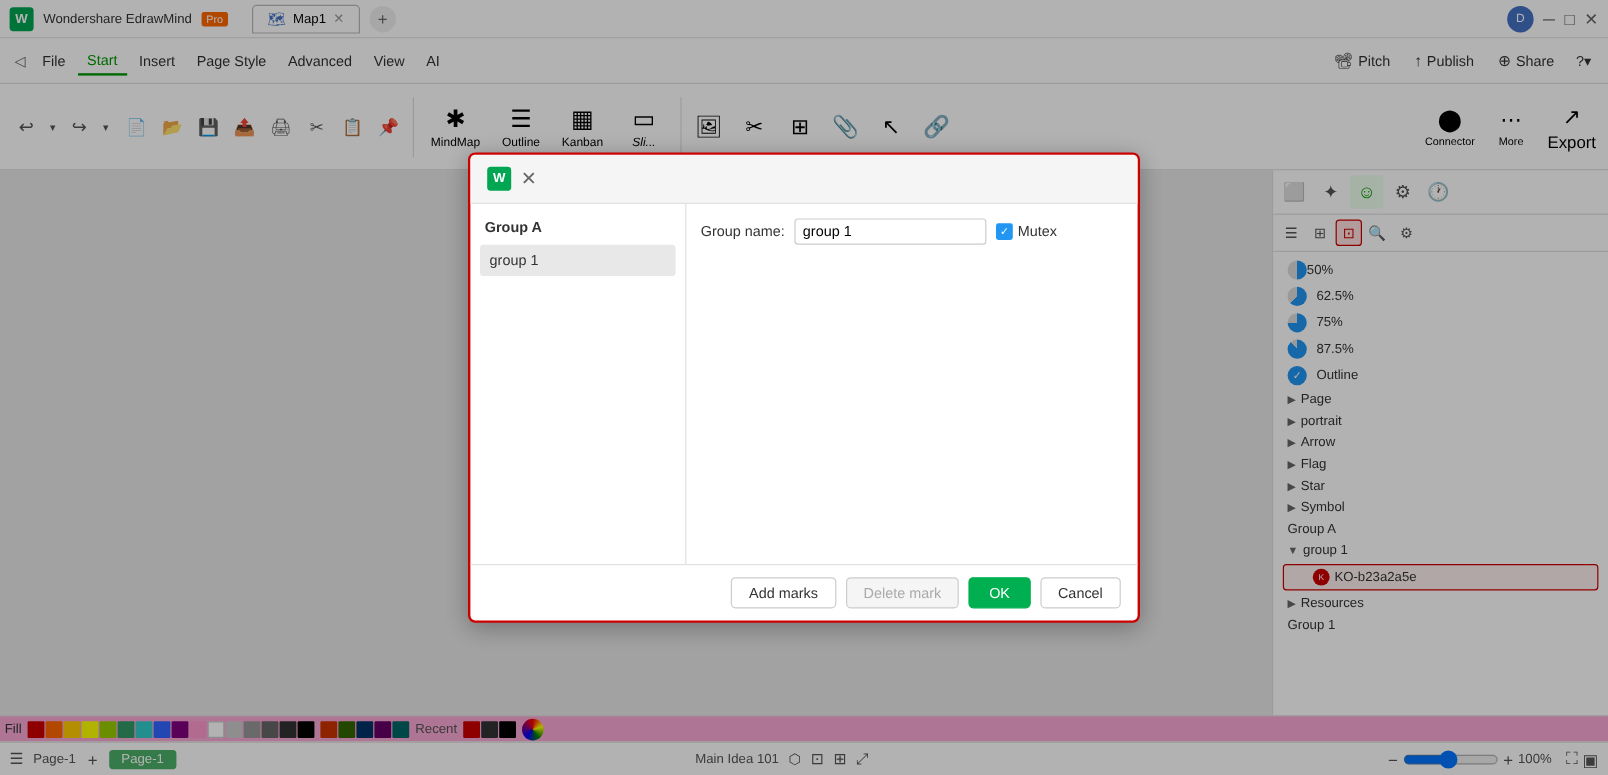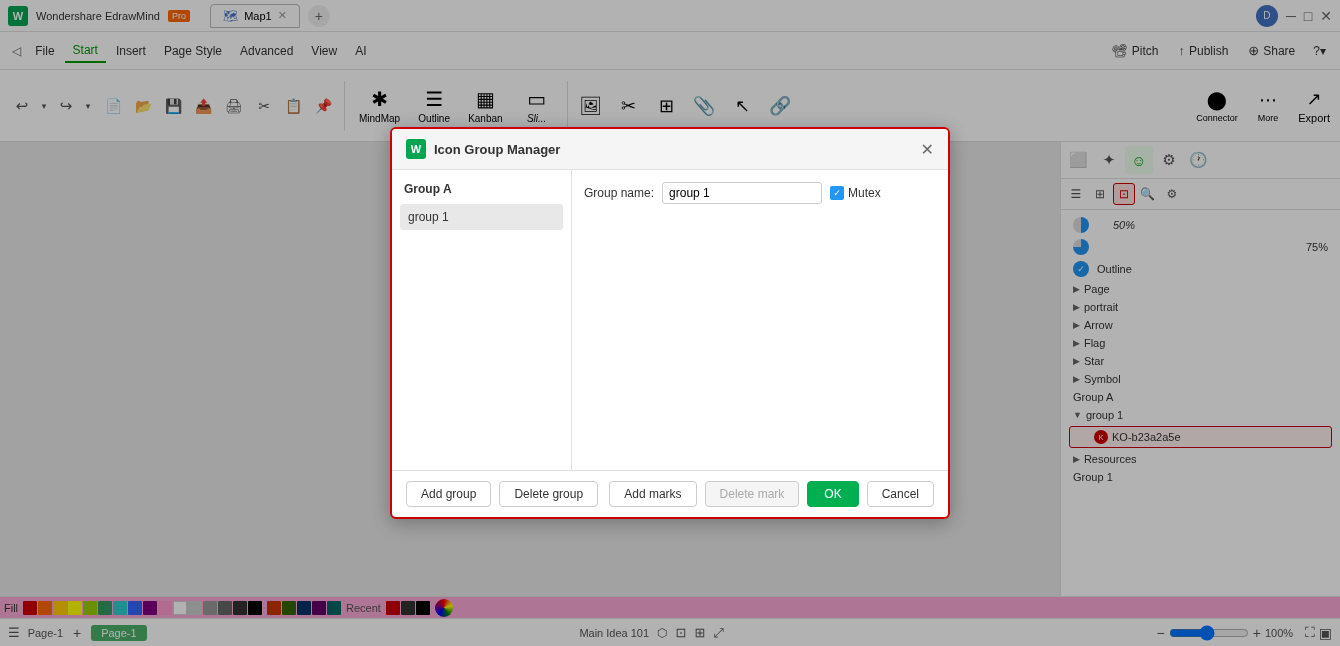--- a/index.html
+++ b/index.html
@@ -127,21 +127,21 @@
     <div style="display:flex;flex-direction:column;align-items:center;gap:2px;padding:4px 6px;cursor:pointer;border-radius:4px;">
       <span style="font-size:18px;">⬤</span>
       <span style="font-size:9px;">Connector</span>
     </div>
     <div style="display:flex;flex-direction:column;align-items:center;gap:2px;padding:4px 6px;cursor:pointer;border-radius:4px;">
       <span style="font-size:18px;">⋯</span>
       <span style="font-size:9px;">More</span>
     </div>
     <div style="display:flex;flex-direction:column;align-items:center;gap:2px;padding:4px 6px;cursor:pointer;border-radius:4px;">
       <span style="font-size:18px;">↗</span>
-      <span style="font-size:11px;">Export</span>
+      <span style="font-size:14px;">Export</span>
     </div>
   </div>
 </div>
 
 <div id="main" style="display:flex;height:calc(646px - 32px - 38px - 72px - 28px - 22px);position:relative;">
 
   <div style="flex:1;background:#e8e8e8;position:relative;overflow:hidden;">
 
     <div style="position:absolute;right:280px;top:50%;transform:translateY(-50%);width:16px;height:40px;background:#fff;border:1px solid #ccc;border-radius:3px 0 0 3px;display:flex;align-items:center;justify-content:center;font-size:10px;cursor:pointer;z-index:10;">▶</div>
   </div>
@@ -159,27 +159,35 @@
     <div style="display:flex;align-items:center;padding:4px;border-bottom:1px solid #e0e0e0;gap:2px;">
       <div style="width:22px;height:22px;display:flex;align-items:center;justify-content:center;font-size:12px;cursor:pointer;border-radius:3px;color:#555;">☰</div>
       <div style="width:22px;height:22px;display:flex;align-items:center;justify-content:center;font-size:12px;cursor:pointer;border-radius:3px;color:#555;">⊞</div>
       <div style="width:22px;height:22px;display:flex;align-items:center;justify-content:center;font-size:12px;cursor:pointer;border-radius:3px;background:#ffe0e0;border:1px solid #cc0000;color:#cc0000;">⊡</div>
       <div style="width:22px;height:22px;display:flex;align-items:center;justify-content:center;font-size:12px;cursor:pointer;border-radius:3px;color:#555;">🔍</div>
       <div style="width:22px;height:22px;display:flex;align-items:center;justify-content:center;font-size:12px;cursor:pointer;border-radius:3px;color:#555;">⚙</div>
     </div>
 
     <div style="flex:1;overflow-y:auto;padding:4px;">
 
-      <div style="display:flex;align-items:center;gap:24px;padding:3px 8px;cursor:pointer;font-style:italic;">
+      <div style="display:flex;align-items:center;gap:0;padding:3px 8px;cursor:pointer;">
         <div class="pie-50"></div>
         <span style="font-size:11px;color:#333;">50%</span>
       </div>
-      <div style="display:flex;align-items:center;gap:8px;padding:3px 8px;cursor:pointer;justify-content:space-between;">
+      <div style="display:flex;align-items:center;gap:8px;padding:3px 8px;cursor:pointer;">
+        <div class="pie-625"></div>
+        <span style="font-size:11px;color:#333;">62.5%</span>
+      </div>
+      <div style="display:flex;align-items:center;gap:8px;padding:3px 8px;cursor:pointer;">
         <div class="pie-75"></div>
         <span style="font-size:11px;color:#333;">75%</span>
+      </div>
+      <div style="display:flex;align-items:center;gap:8px;padding:3px 8px;cursor:pointer;">
+        <div class="pie-875"></div>
+        <span style="font-size:11px;color:#333;">87.5%</span>
       </div>
       <div style="display:flex;align-items:center;gap:8px;padding:3px 8px;cursor:pointer;">
         <div style="width:16px;height:16px;border-radius:50%;background:#2196f3;display:flex;align-items:center;justify-content:center;color:white;font-size:9px;">✓</div>
         <span style="font-size:11px;color:#333;">Outline</span>
       </div>
 
       <div style="display:flex;align-items:center;gap:4px;padding:3px 8px;cursor:pointer;border-radius:3px;">
         <span style="font-size:9px;color:#666;">▶</span>
         <span style="font-size:11px;color:#333;">Page</span>
       </div>
@@ -283,21 +291,20 @@
     <span style="cursor:pointer;font-size:14px;">⛶</span>
     <span style="cursor:pointer;font-size:14px;">▣</span>
   </div>
 </div>
 
 <div style="position:fixed;top:0;left:0;right:0;bottom:0;background:rgba(0,0,0,0.3);z-index:100;display:flex;align-items:center;justify-content:center;">
   <div style="background:white;border-radius:6px;box-shadow:0 4px 20px rgba(0,0,0,0.3);width:560px;overflow:hidden;border:2px solid #cc0000;">
 
     <div style="display:flex;align-items:center;padding:10px 14px;background:#f5f5f5;border-bottom:1px solid #e0e0e0;gap:8px;">
       <div style="width:20px;height:20px;background:#00a651;border-radius:3px;display:flex;align-items:center;justify-content:center;color:white;font-size:11px;font-weight:bold;">W</div>
-      <span style="font-size:13px;font-weight:600;color:#333;flex:1;">Icon Group Manager</span>
       <span style="cursor:pointer;font-size:16px;color:#666;">✕</span>
     </div>
 
     <div style="display:flex;height:300px;">
 
       <div style="width:180px;border-right:1px solid #e0e0e0;padding:8px;">
         <div style="font-size:12px;font-weight:600;color:#333;padding:4px 4px 8px;">Group A</div>
         <div style="padding:6px 8px;border-radius:3px;font-size:12px;cursor:pointer;color:#333;background:#e8e8e8;">group 1</div>
       </div>
 
@@ -308,24 +315,20 @@
           <div style="display:flex;align-items:center;gap:4px;cursor:pointer;">
             <div style="width:14px;height:14px;background:#2196f3;border-radius:2px;display:flex;align-items:center;justify-content:center;color:white;font-size:9px;">✓</div>
             <span style="font-size:12px;color:#333;">Mutex</span>
           </div>
         </div>
 
       </div>
     </div>
 
     <div style="display:flex;align-items:center;padding:10px 14px;border-top:1px solid #e0e0e0;gap:8px;">
-      <div style="display:flex;gap:8px;">
-        <button style="padding:5px 14px;border-radius:4px;font-size:12px;cursor:pointer;border:1px solid #ccc;background:#fff;color:#333;">Add group</button>
-        <button style="padding:5px 14px;border-radius:4px;font-size:12px;cursor:pointer;border:1px solid #ccc;background:#fff;color:#333;">Delete group</button>
-      </div>
       <div style="margin-left:auto;display:flex;gap:8px;">
         <button style="padding:5px 14px;border-radius:4px;font-size:12px;cursor:pointer;border:1px solid #ccc;background:#fff;color:#333;">Add marks</button>
         <button style="padding:5px 14px;border-radius:4px;font-size:12px;cursor:pointer;border:1px solid #ccc;background:#f5f5f5;color:#aaa;">Delete mark</button>
         <button style="padding:5px 16px;border-radius:4px;font-size:12px;cursor:pointer;border:1px solid #00b050;background:#00b050;color:white;">OK</button>
         <button style="padding:5px 14px;border-radius:4px;font-size:12px;cursor:pointer;border:1px solid #ccc;background:#fff;color:#333;">Cancel</button>
       </div>
     </div>
   </div>
 </div>
 

